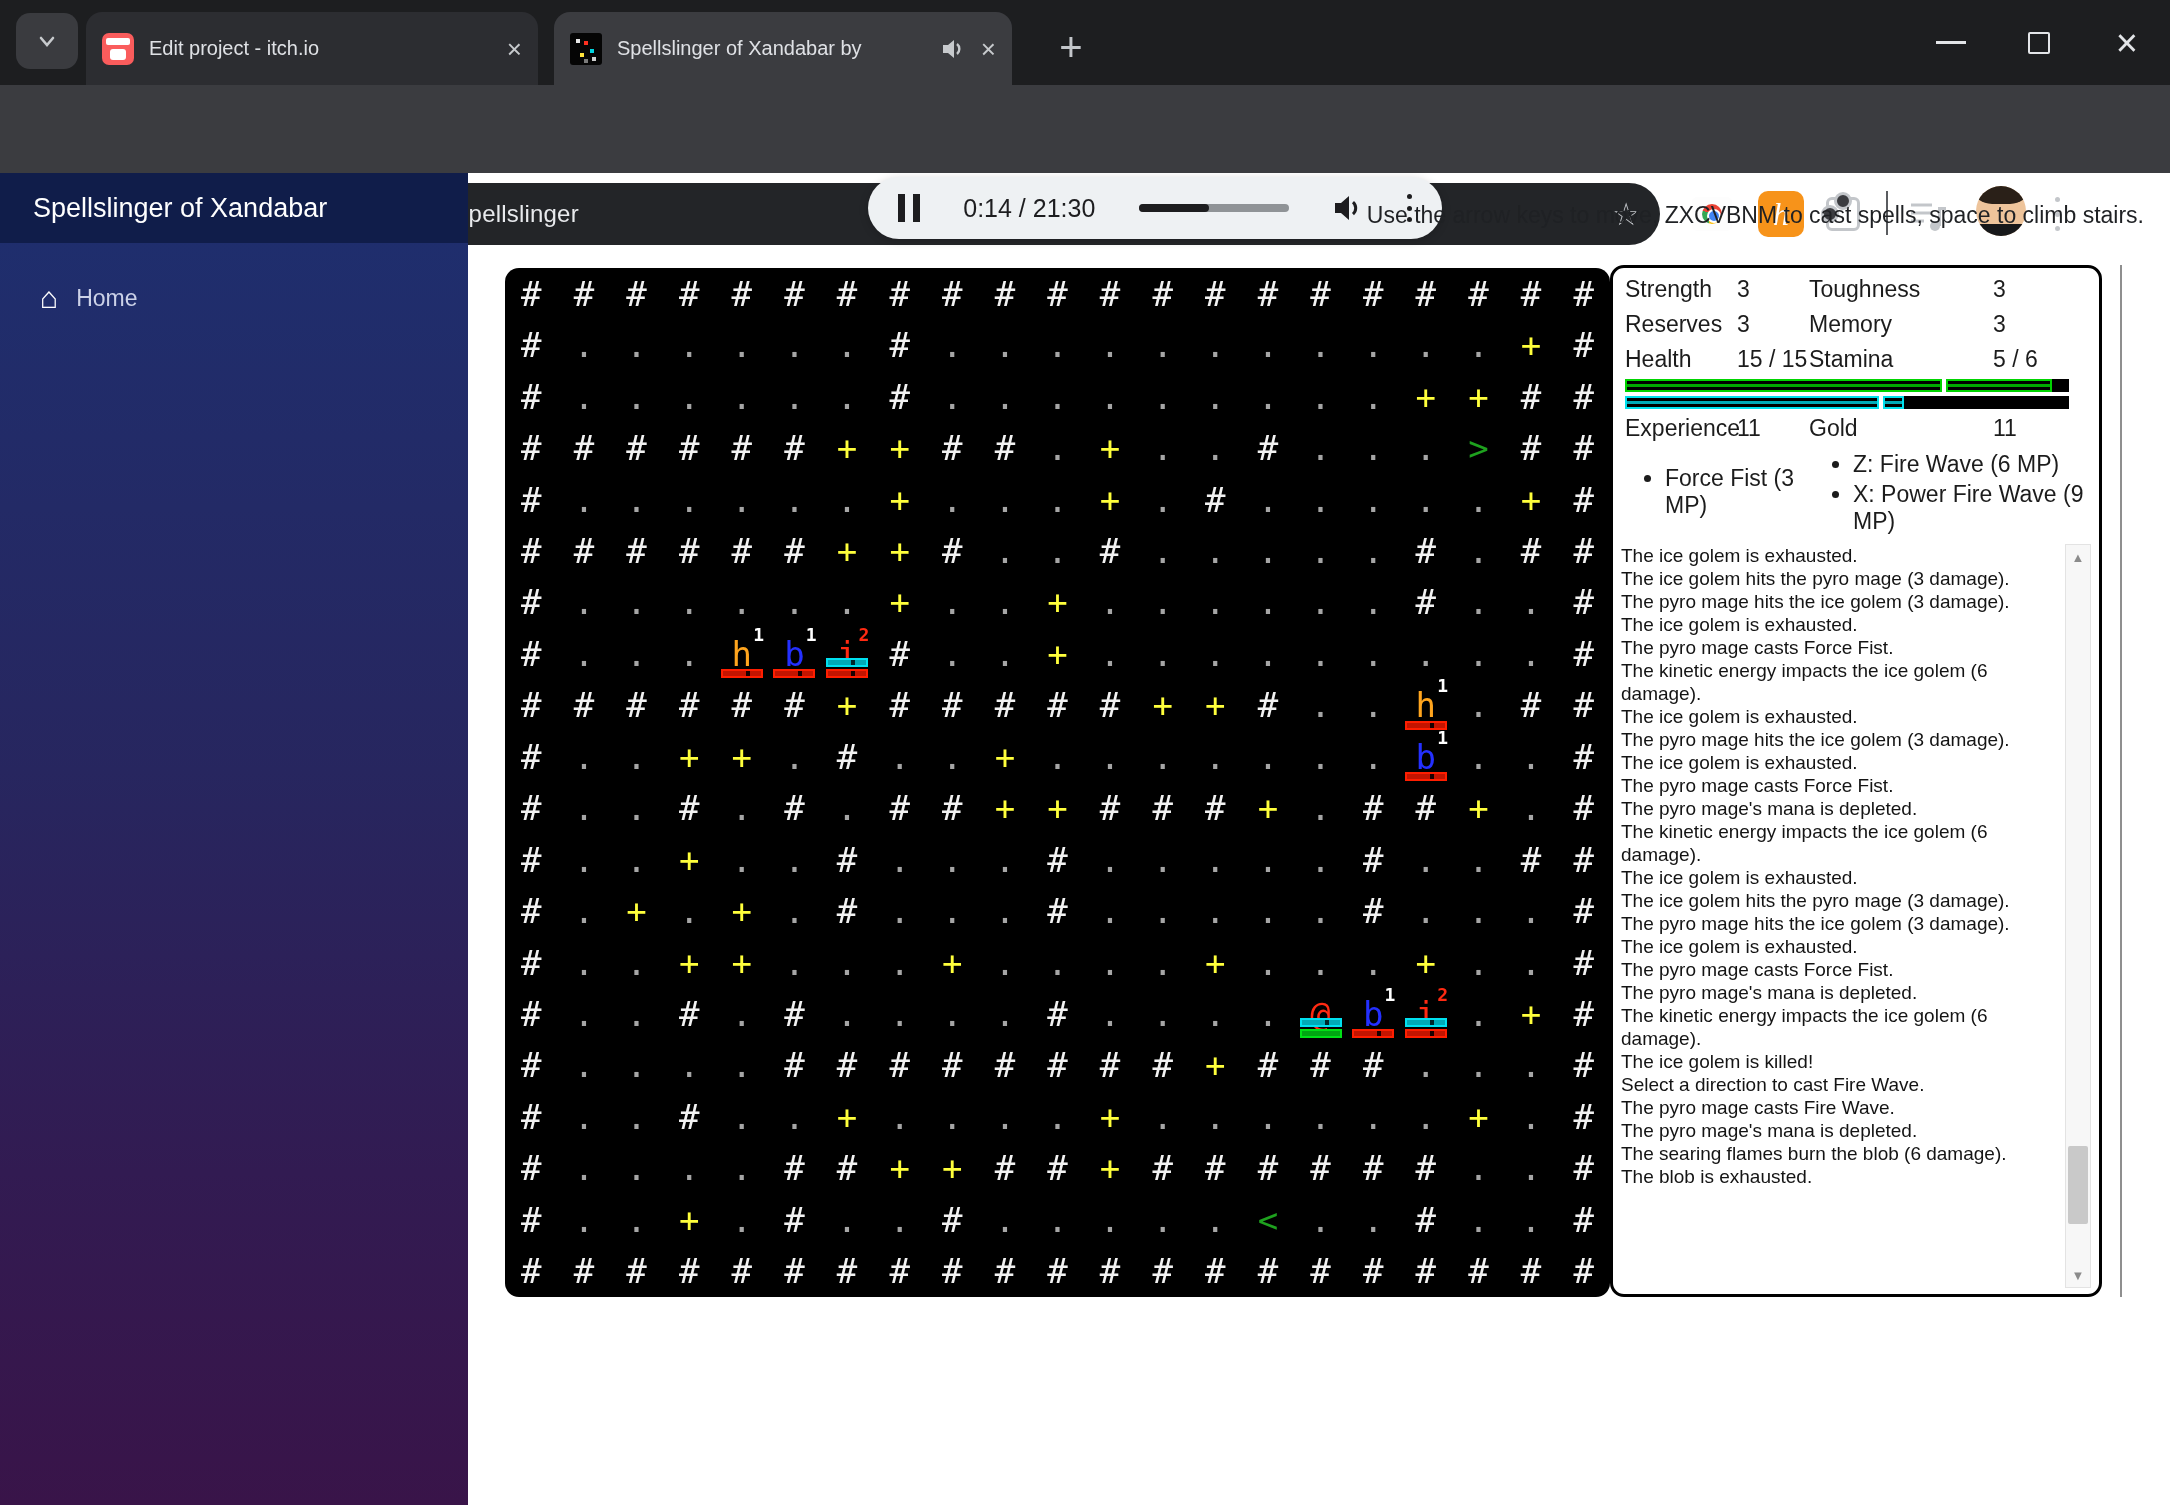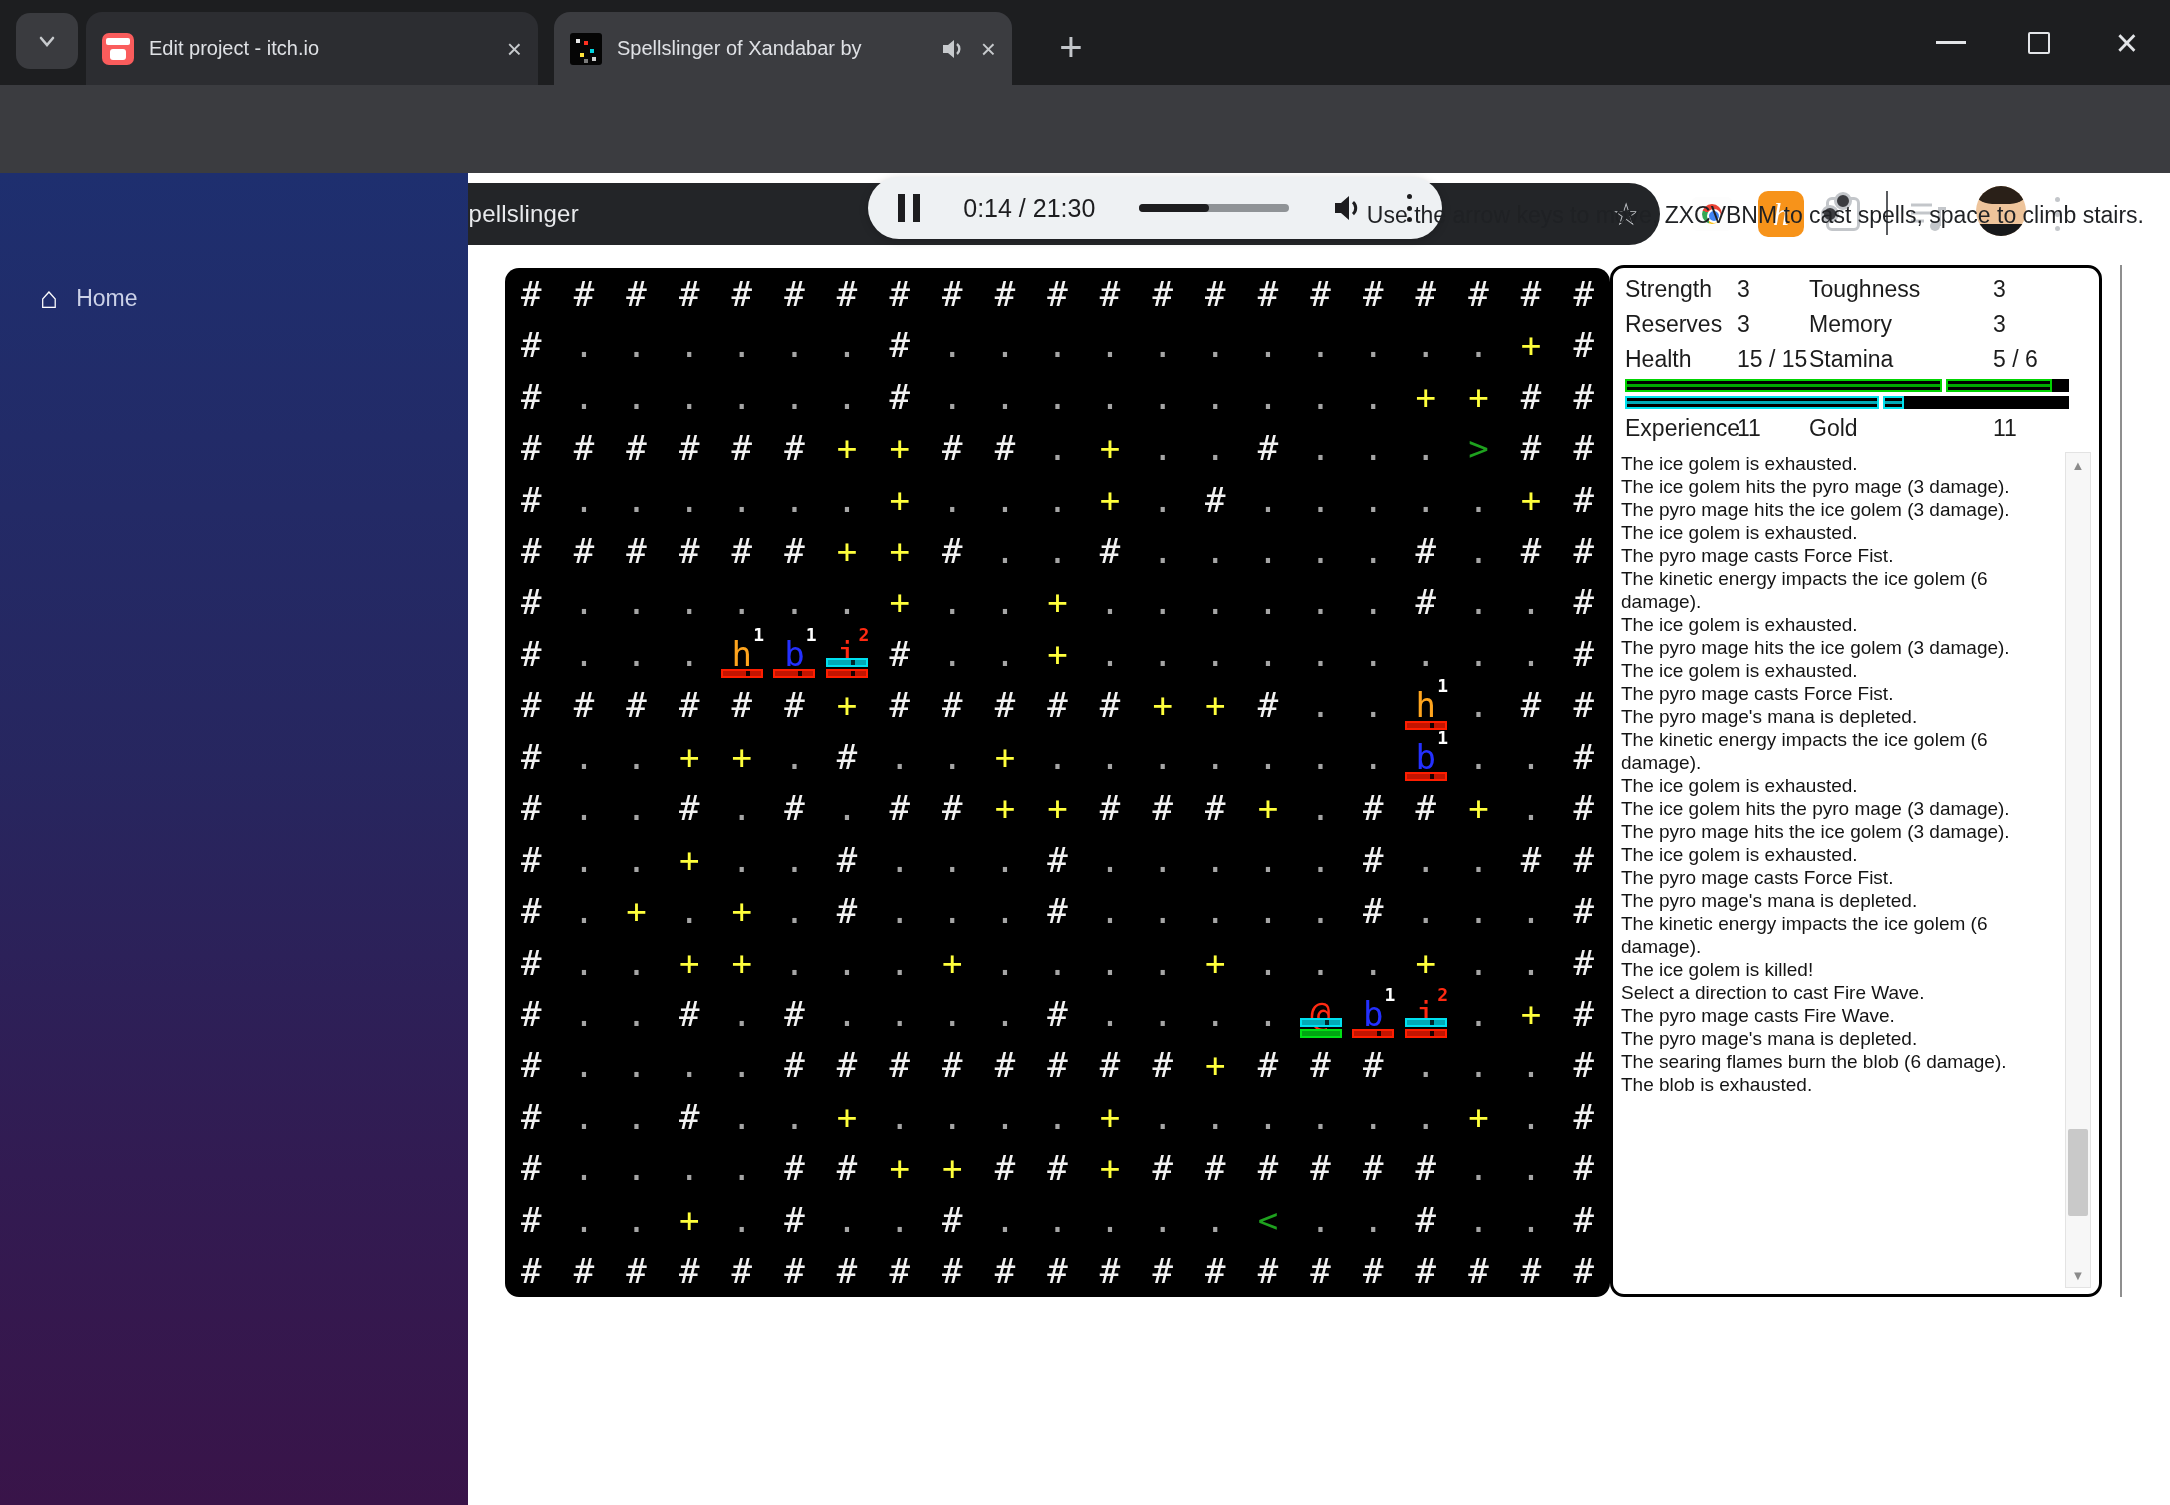--- a/index.html
+++ b/index.html
@@ -175,20 +175,23 @@
   </div>
   <div class="avatar"></div>
   <div class="menu-dots">
       <i></i>
       <i></i>
       <i></i>
     </div>
 </div>
 
 <div class="sidebar">
+  <div class="sidebar-header">
+    <span class="sidebar-title">Spellslinger of Xandabar</span>
+  </div>
   <div class="home-row">
     <span class="home-ico">⌂</span>
     <span class="home-label">Home</span>
   </div>
 </div>
 
 <div class="media-pill">
   <div class="pause-btn">
       <i></i>
       <i></i>
@@ -712,20 +715,29 @@
           <div class="bar-seg" style="width: 21px; border-color: rgb(0, 224, 238); background-image: linear-gradient(transparent 31%, rgb(0, 170, 184) 31%, rgb(0, 170, 184) 69%, transparent 69%);"></div>
         </div>
       </div>
       <div class="stat-row">
         <span>Experience</span>
         <span>11</span>
         <span>Gold</span>
         <span>11</span>
       </div>
     </div>
+  <div class="spell-lists">
+    <ul class="melee-list" id="melee-list">
+        <li>Force Fist (3 MP)</li>
+      </ul>
+    <ul class="general-list" id="general-list">
+        <li>Z: Fire Wave (6 MP)</li>
+        <li>X: Power Fire Wave (9 MP)</li>
+      </ul>
+  </div>
   <div class="log-wrap">
     <div class="log-text" id="log-host">
         <div class="log-line">The ice golem is exhausted.</div>
         <div class="log-line">The ice golem hits the pyro mage (3 damage).</div>
         <div class="log-line">The pyro mage hits the ice golem (3 damage).</div>
         <div class="log-line">The ice golem is exhausted.</div>
         <div class="log-line">The pyro mage casts Force Fist.</div>
         <div class="log-line">The kinetic energy impacts the ice golem (6 damage).</div>
         <div class="log-line">The ice golem is exhausted.</div>
         <div class="log-line">The pyro mage hits the ice golem (3 damage).</div>

